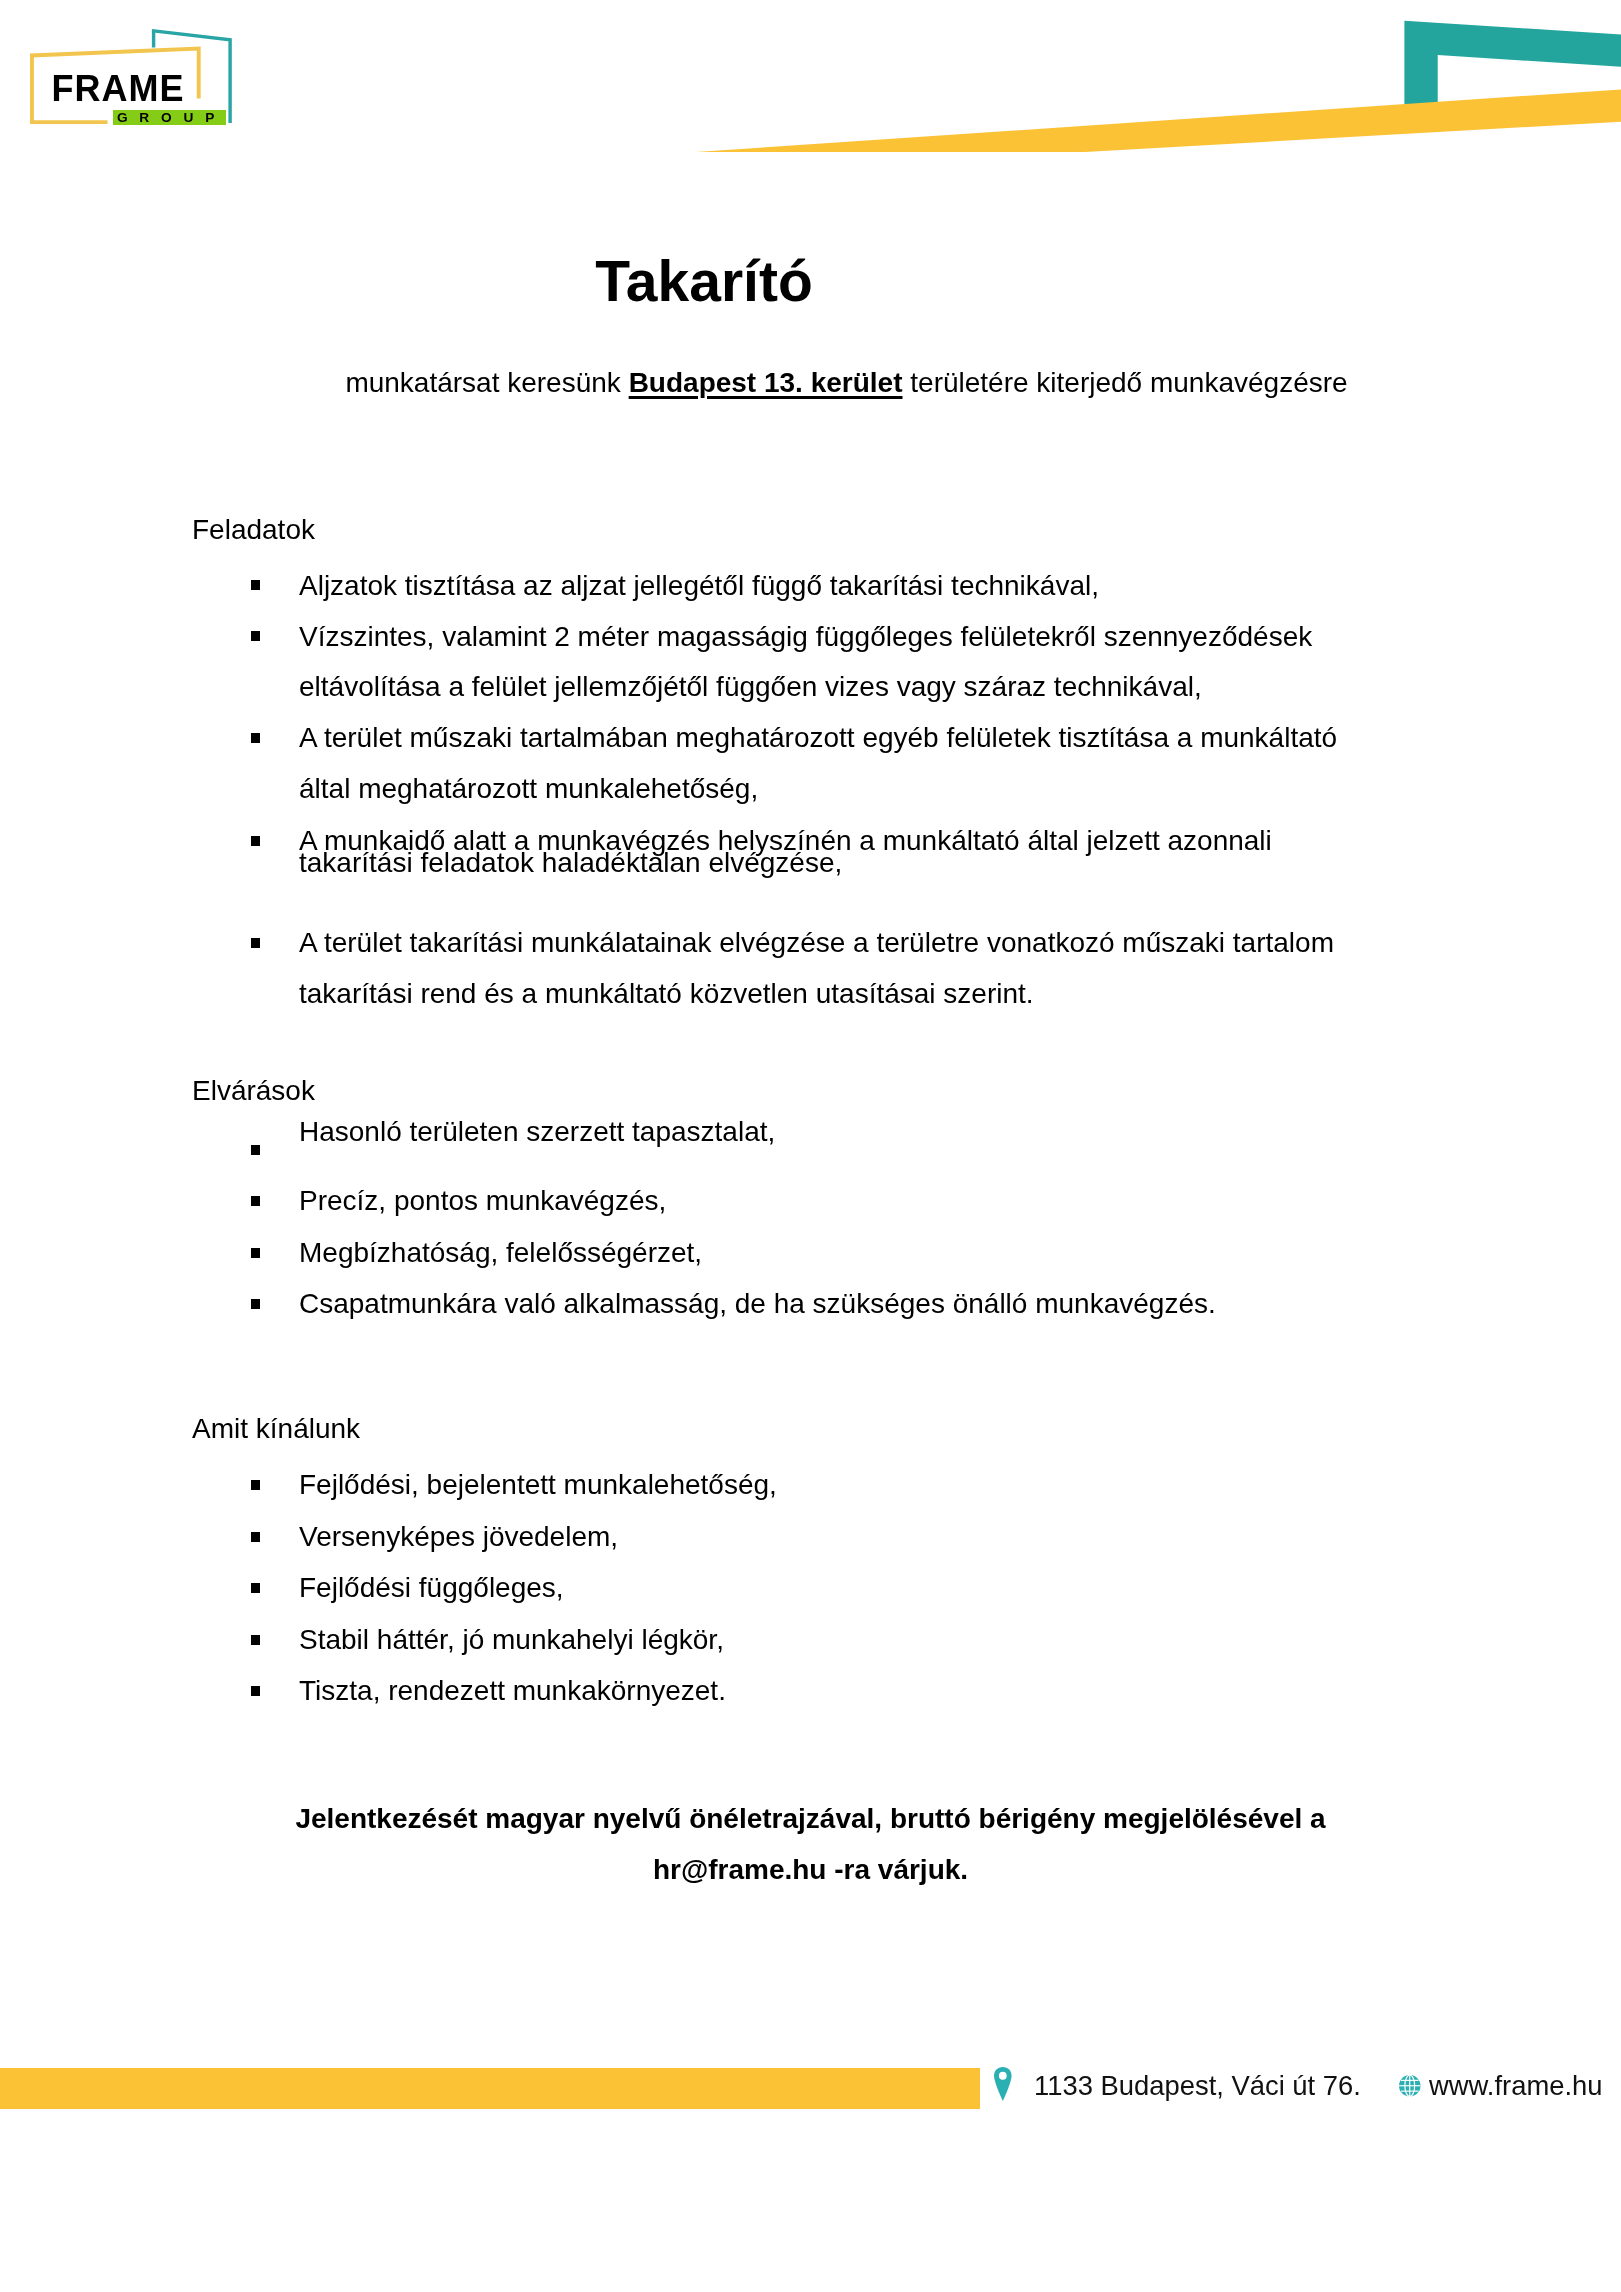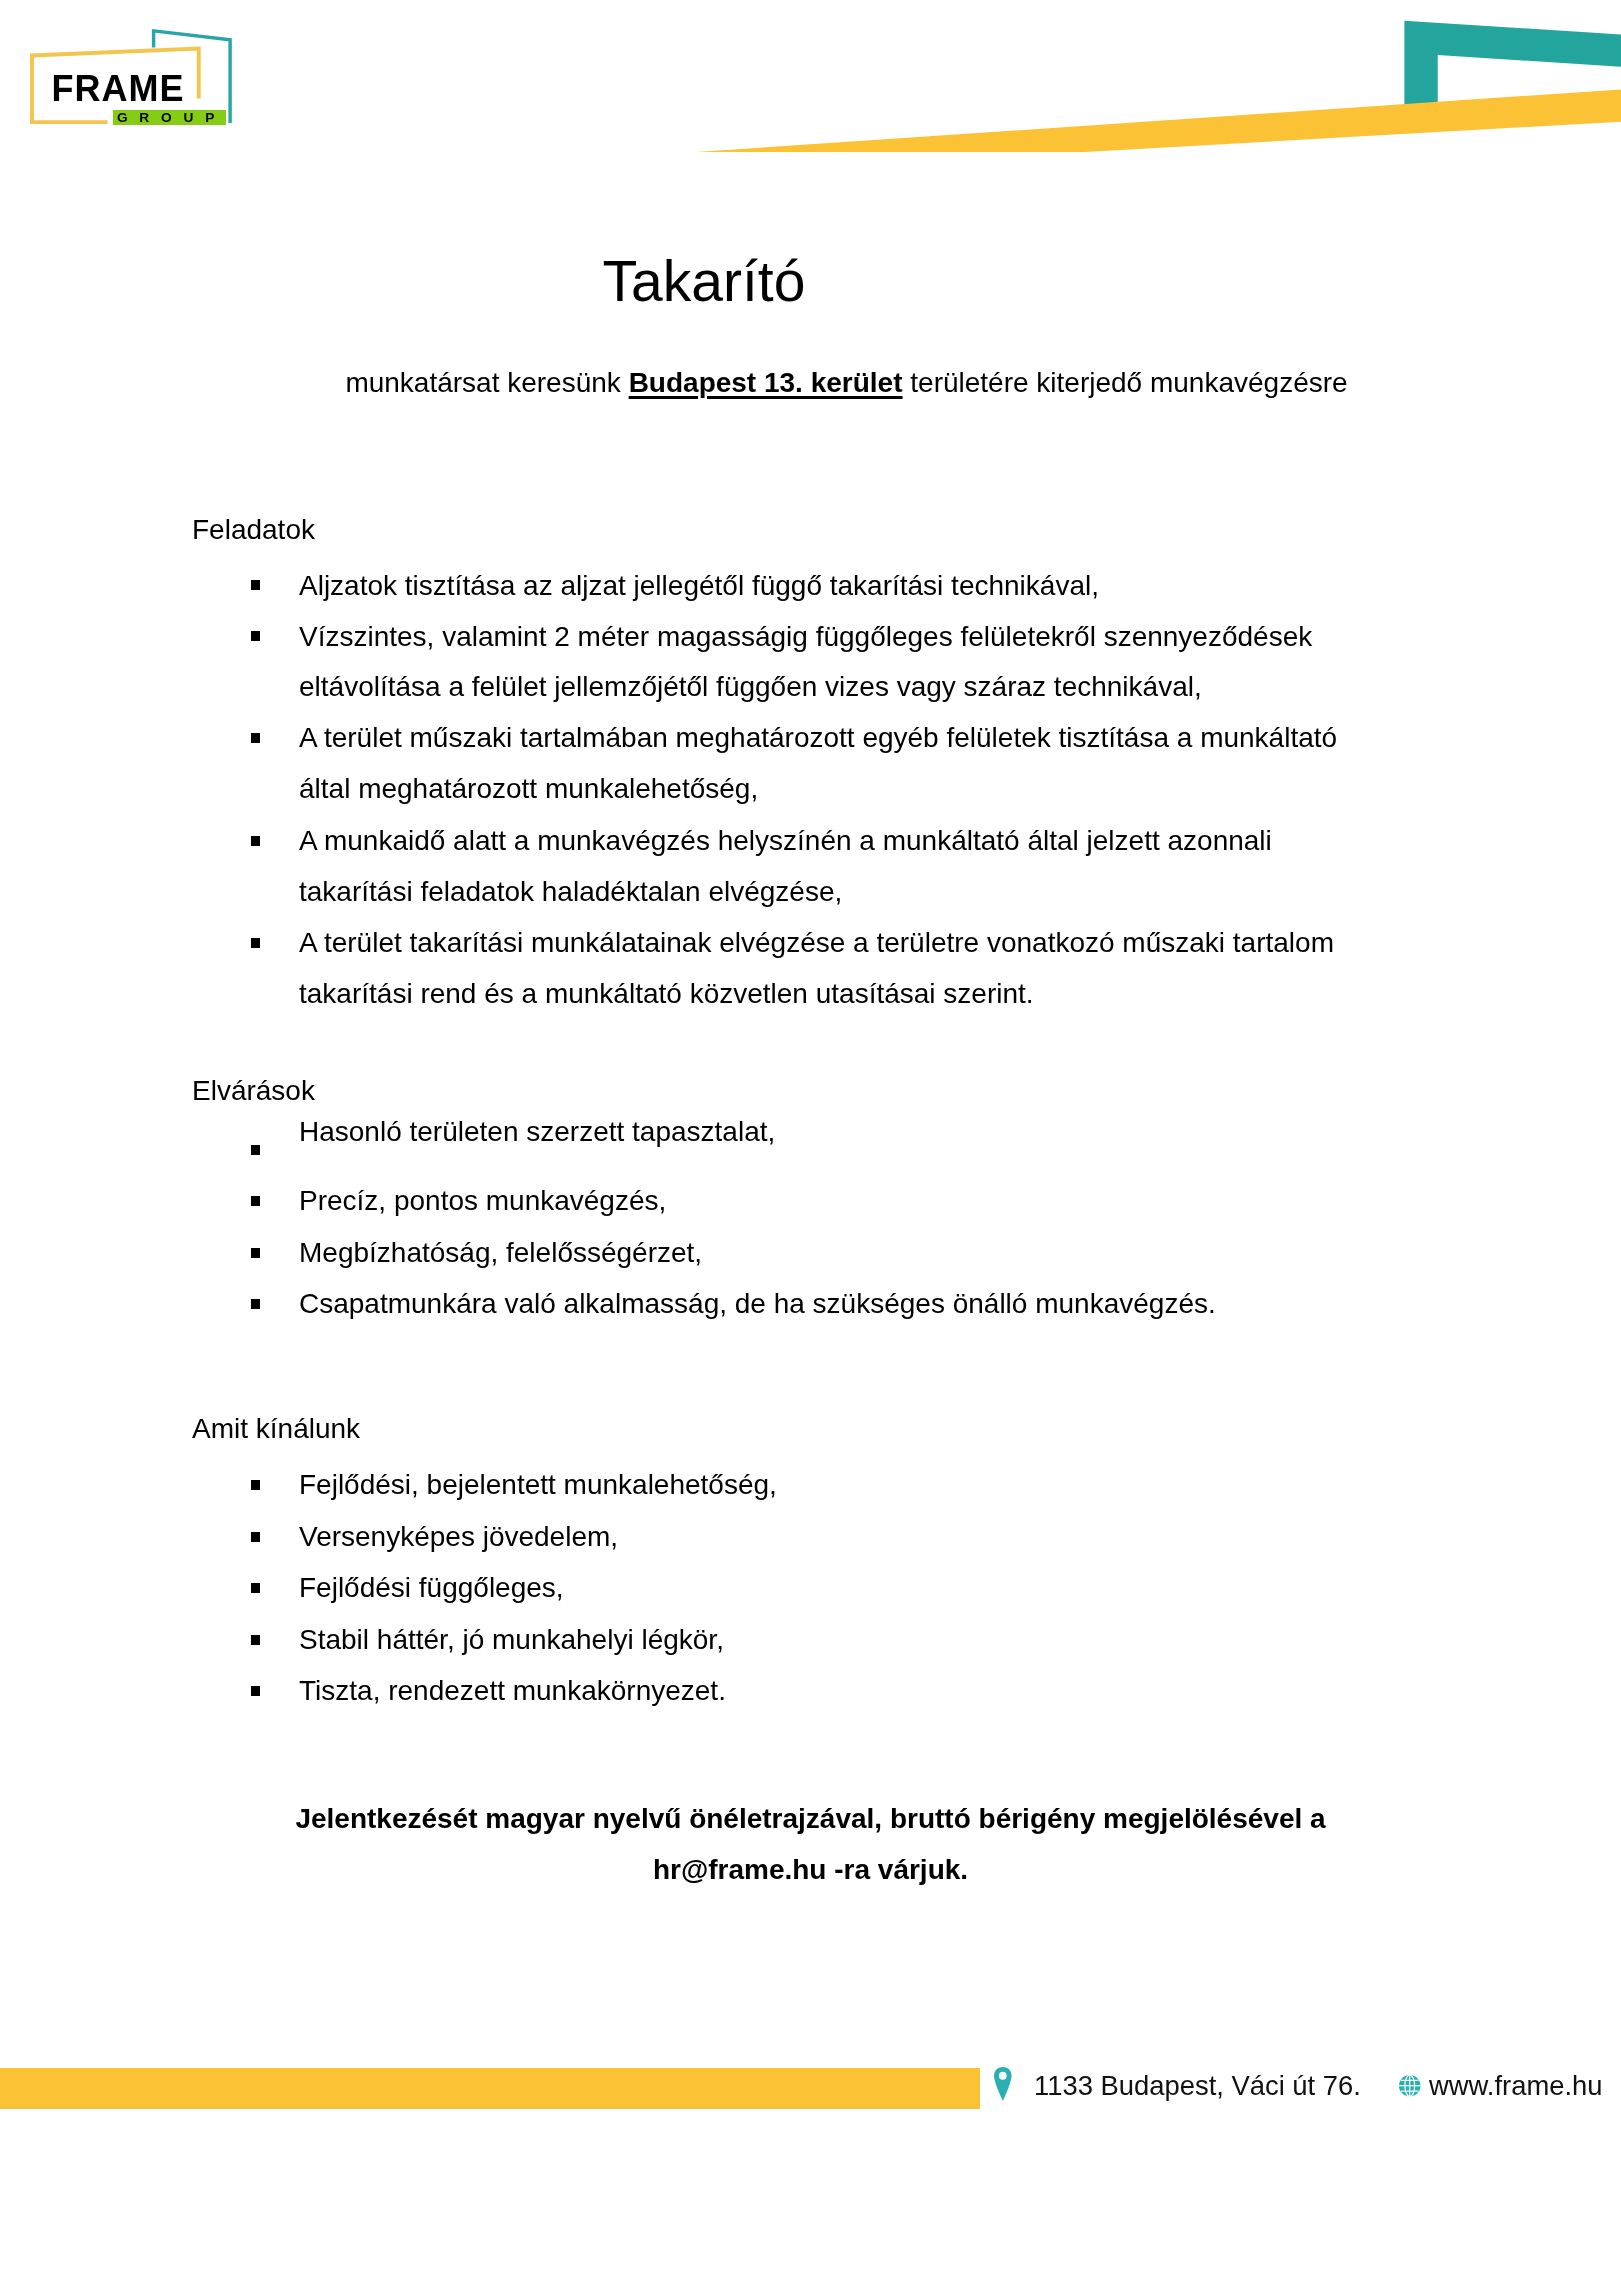--- a/index.html
+++ b/index.html
@@ -7,21 +7,21 @@
     width:1621px; height:2293px; position:relative; overflow:hidden;
     background:#ffffff; color:#000;
     font-family:"Liberation Sans", "DejaVu Sans", sans-serif;
   }
   .abs { position:absolute; }
   .logo { left:29px; top:25.5px; width:208px; height:102px; }
   .logo-word { position:absolute; left:20.6px; top:43px; font-size:36px; font-weight:bold; letter-spacing:1px;
      line-height:39px; background:#fff; padding:0 2px; }
   .logo-group { position:absolute; left:84px; top:84px; font-size:13.7px; font-weight:bold; letter-spacing:11.8px; line-height:15.7px; background:#84cc16; padding:0 0 0 3.9px;}
   .deco { left:0; top:0; width:1621px; height:167px; pointer-events:none; }
-  .title { left:0; width:1408px; top:247px; text-align:center; font-size:57px; font-weight:normal; line-height:69px; }
+  .title { left:0; width:1408px; top:247px; text-align:center; font-size:57px; font-weight:bold; line-height:69px; }
   .subtitle { left:0; width:1621px; top:363px; text-align:center; font-size:28px; line-height:39px;margin-left:36px; }
   .subtitle u { font-weight:bold; text-decoration:underline; text-decoration-thickness:2.9px; text-underline-offset:3.9px; }
   .h { left:192px; font-size:28px; font-weight:normal; line-height:39px; }
   .li { left:299px; font-size:28px; line-height:39px; white-space:nowrap; }
   .bullet { left:251px; width:8.8px; height:9.8px; background:#000; }
   .closing { left:0; width:1621px; text-align:center; font-size:28px; font-weight:bold; line-height:39px; }
   .footer-bar { left:0; top:2068px; width:980px; height:41px; background:#fbc236; }
   .footer-text { top:2066px; font-size:27.4px; line-height:39px; color:#111; white-space:nowrap; }
 </style>
 </head>
@@ -53,21 +53,21 @@
 <span class="abs bullet" style="top:631px"></span>
 <div class="abs li" style="top:617px">Vízszintes, valamint 2 méter magasságig függőleges felületekről szennyeződések</div>
 <div class="abs li" style="top:667px">eltávolítása a felület jellemzőjétől függően vizes vagy száraz technikával,</div>
 
 <span class="abs bullet" style="top:733px"></span>
 <div class="abs li" style="top:718px">A terület műszaki tartalmában meghatározott egyéb felületek tisztítása a munkáltató</div>
 <div class="abs li" style="top:769px">által meghatározott munkalehetőség,</div>
 
 <span class="abs bullet" style="top:836px"></span>
 <div class="abs li" style="top:821px">A munkaidő alatt a munkavégzés helyszínén a munkáltató által jelzett azonnali</div>
-<div class="abs li" style="top:872px">takarítási feladatok haladéktalan elvégzése,</div>
+<div class="abs li" style="top:843px">takarítási feladatok haladéktalan elvégzése,</div>
 
 <span class="abs bullet" style="top:938px"></span>
 <div class="abs li" style="top:923px">A terület takarítási munkálatainak elvégzése a területre vonatkozó műszaki tartalom</div>
 <div class="abs li" style="top:974px">takarítási rend és a munkáltató közvetlen utasításai szerint.</div>
 
 <div class="abs h" style="top:1071px">Elvárások</div>
 
 <span class="abs bullet" style="top:1145px"></span>
 <div class="abs li" style="top:1112px">Hasonló területen szerzett tapasztalat,</div>
 <span class="abs bullet" style="top:1196px"></span>

